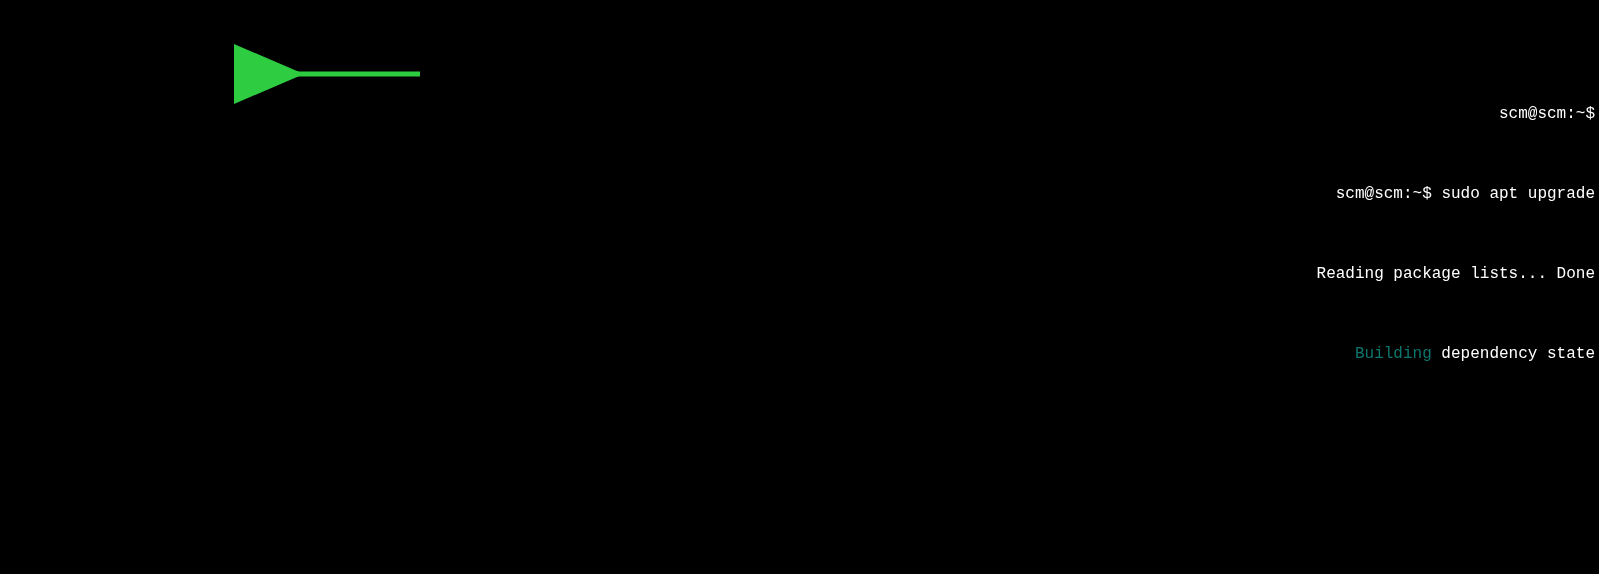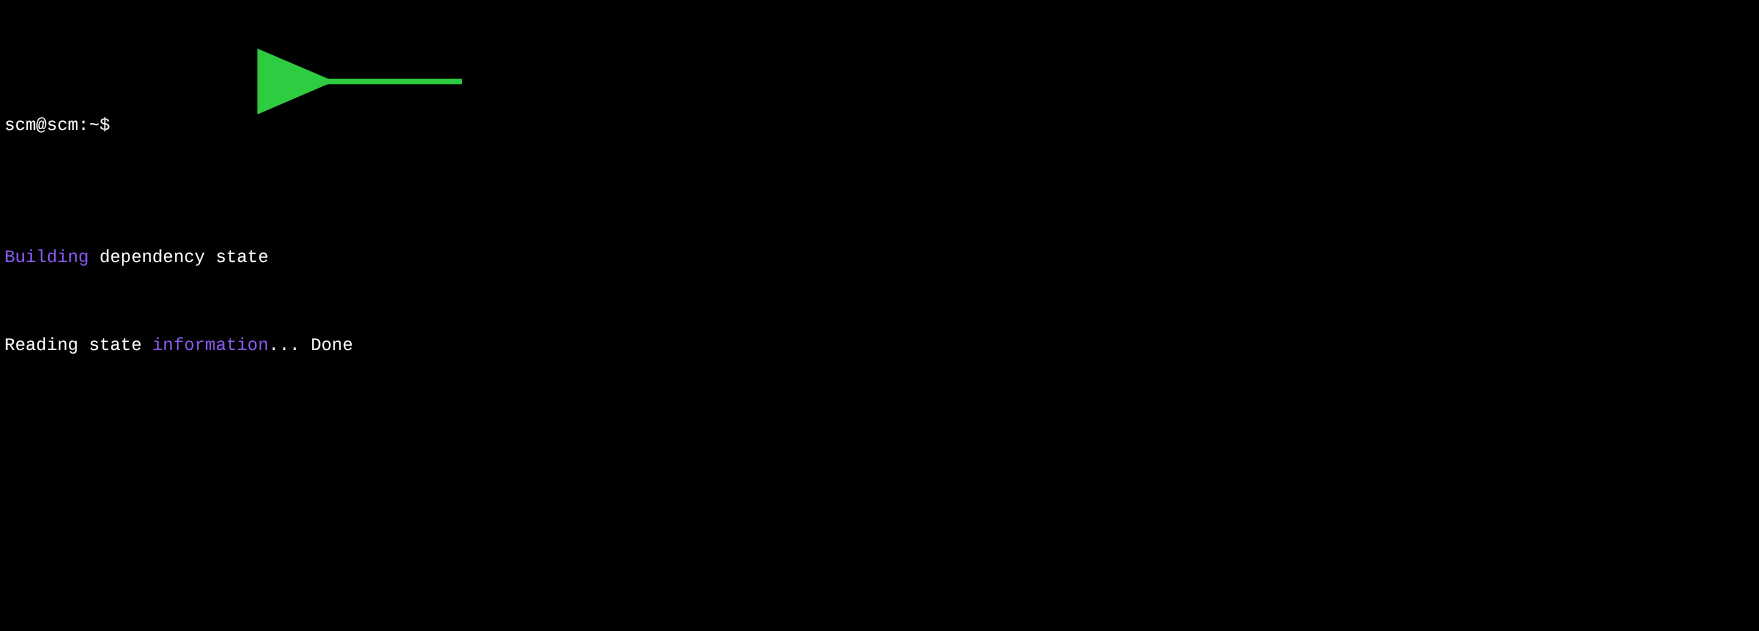--- a/index.html
+++ b/index.html
@@ -13,23 +13,23 @@
     width: 1599px;
     height: 574px;
     overflow: hidden;
   }
   #terminal {
     padding: 4px 4px;
     white-space: pre-wrap;
     word-break: break-word;
     position: relative;
   }
-  .line { display: block; }
+  .line { display: block; text-align: right; }
   .cmd { color: #ffffff; }
-  .hl-cyan { color: #8b5cf6; font-family: Liberation Mono, monospace; }
+  .hl-cyan { color: #0f766e; font-family: Liberation Mono, monospace; }
   
   .arrow {
     position: absolute;
     left: 280px;
     top: 22px;
     width: 140px;
     height: 20px;
     pointer-events: none;
   }
   .arrow svg { overflow: visible; }
@@ -45,25 +45,26 @@
         <marker id="ahead" markerWidth="14" markerHeight="12" refX="2" refY="6" orient="auto">
           <polygon points="14,0 0,6 14,12" fill="#2ecc40"></polygon>
         </marker>
       </defs>
       <line x1="140" y1="12" x2="14" y2="12" stroke="#2ecc40" stroke-width="5" marker-end="url(#ahead)"></line>
     </svg>
   </div>
 
   <span class="line">scm@scm:~$</span>
 
+  <span class="line"><span>scm@scm:~$ </span><span class="cmd">sudo apt upgrade</span></span>
 
+  <span class="line">Reading package lists... Done</span>
 
   <span class="line"><span class="hl-cyan">Building</span><span> dependency state</span></span>
 
-  <span class="line"><span>Reading state </span><span class="hl-cyan">information</span><span>... Done</span></span>
 
 
   
 
   
 
   
 
   
 

